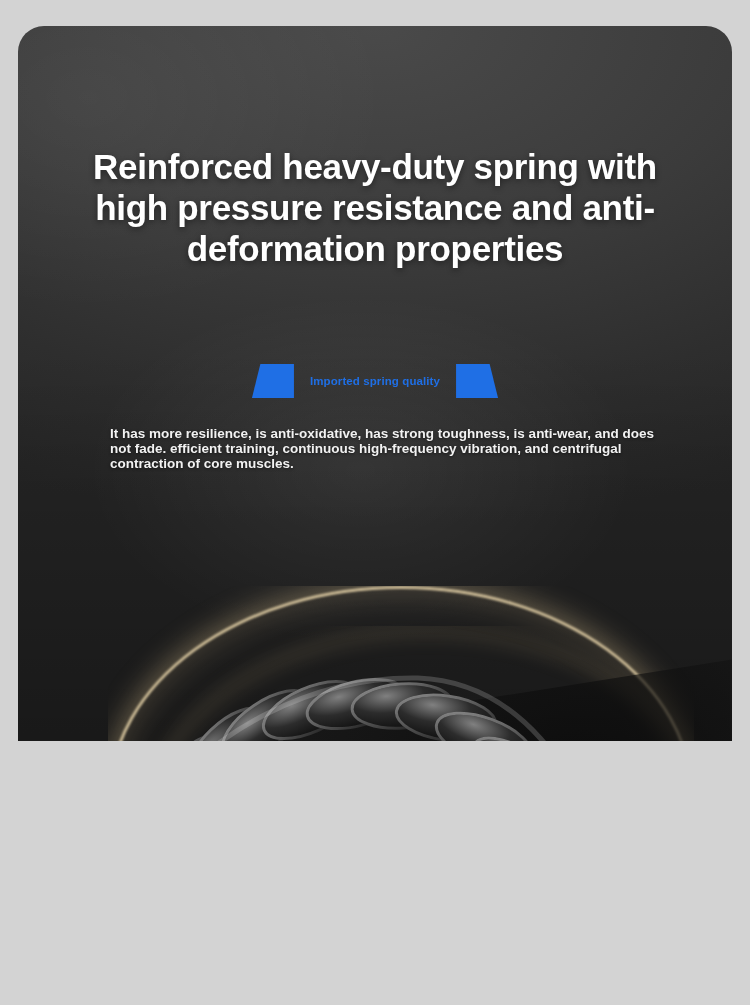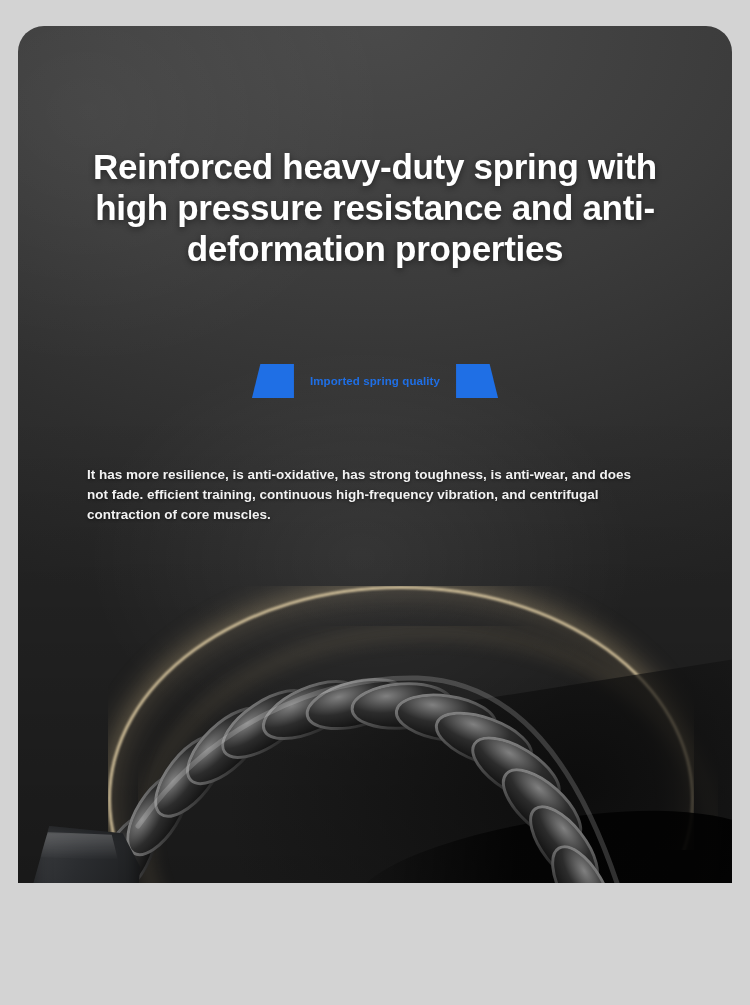--- a/index.html
+++ b/index.html
@@ -20,21 +20,21 @@
     height: 1005px;
     background: #d3d3d3;
   }
 
   
   .card {
     position: absolute;
     left: 18px;
     top: 26px;
     width: 714px;
-    height: 857px;
+    height: 715px;
     border-radius: 26px 26px 0 0;
     overflow: hidden;
     background:
       radial-gradient(120% 70% at 50% 0%, #4a4a4a 0%, #3b3b3b 45%, #2e2e2e 75%, #262626 100%);
   }
 
   
   .card-light {
     position: absolute;
     inset: 0;
@@ -142,29 +142,28 @@
     width: 42px;
     height: 34px;
     background: #1f6fe5;
     clip-path: polygon(0% 0%, 80% 0%, 100% 100%, 0% 100%);
     margin-left: 4px;
   }
 
   
   .paragraph {
     position: absolute;
-    left: 69px;
+    left: 92px;
     top: 400px;
     width: 566px;
     color: #f2f2f2;
     font-size: 13.5px;
-    line-height: 20px;
+    line-height: 15px;
     font-weight: bold;
     text-shadow: 0 1px 3px rgba(0,0,0,0.5);
-    margin-top: 39px;
   }
 
   
   .product {
     position: absolute;
     left: 0;
     top: 0;
     width: 714px;
     height: 979px;
     pointer-events: none;

